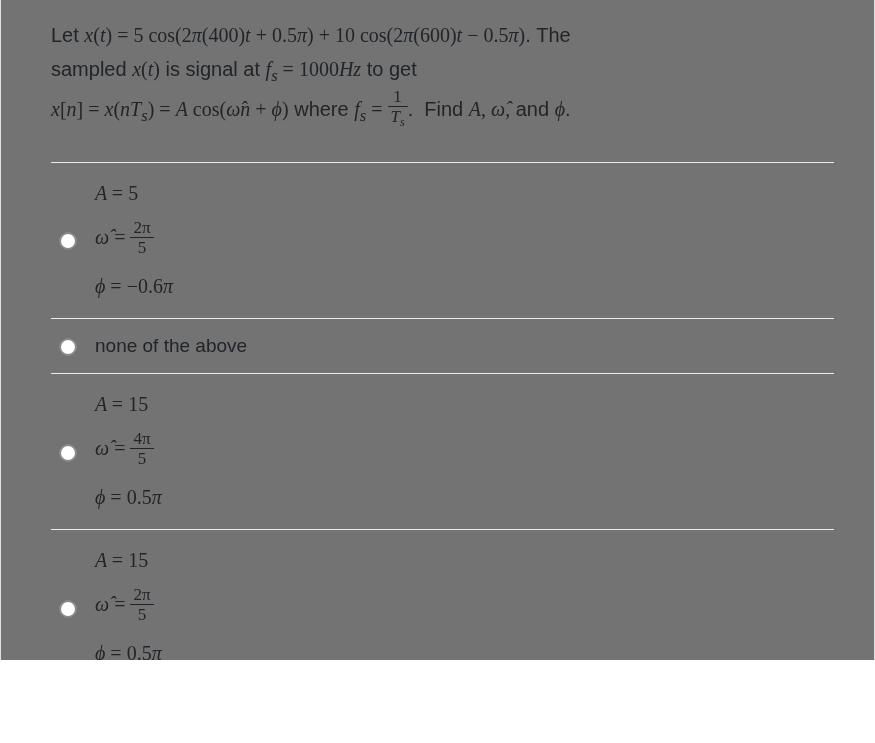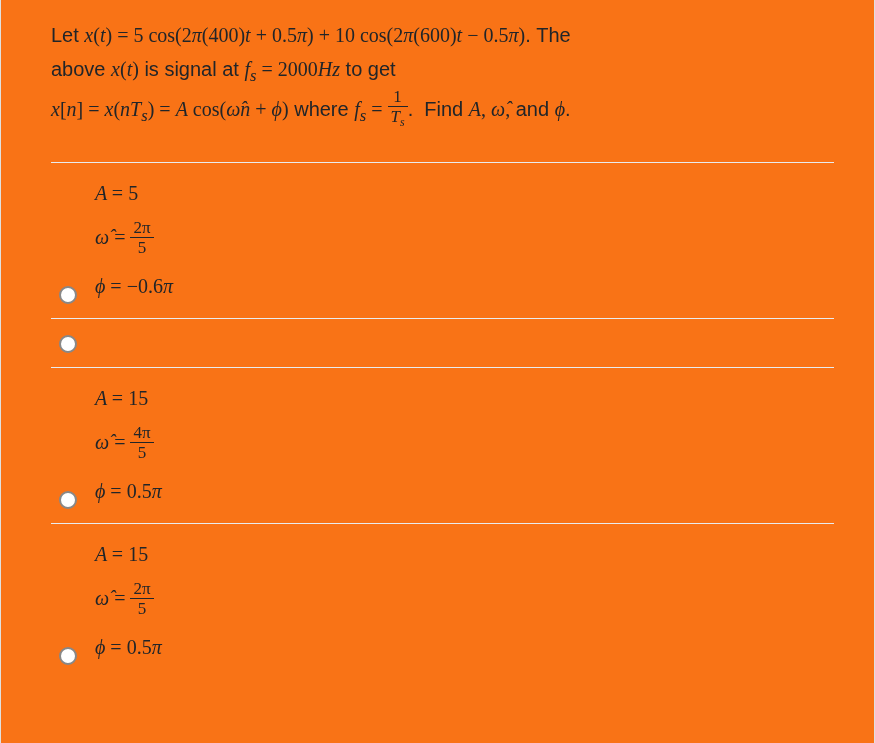--- a/index.html
+++ b/index.html
@@ -5,47 +5,47 @@
   body {
     margin: 0;
     padding: 0;
     font-family: -apple-system, BlinkMacSystemFont, "Segoe UI", Arial, sans-serif;
     background: #fff;
     color: #212529;
   }
   .container {
     box-sizing: border-box;
     width: 875px;
-    height: 743px;
+    height: 660px;
     padding: 18px 40px 18px 50px;
     border: 1px solid #e0e0e0;
     border-top: none;
     border-bottom: none;
-    background: #f97316;
+    background: #737373;
   }
   .question {
     font-size: 20px;
     line-height: 1.7;
     margin-bottom: 30px;
     color: #212529;
   }
   .math {
     font-family: "Times New Roman", Times, serif;
     font-style: italic;
   }
   .rm {
     font-style: normal;
   }
   .options {
     display: flex;
     flex-direction: column;
   }
   .option {
     display: flex;
-    align-items: flex-end;
+    align-items: center;
     padding: 12px 0 14px 8px;
     border-bottom: 1px solid #e9ecef;
   }
   .option:first-child {
     border-top: 1px solid #e9ecef;
   }
   .radio {
     flex: 0 0 auto;
     width: 18px;
     height: 18px;
@@ -95,38 +95,41 @@
 </head>
 <body>
 
 <div class="container">
 
   <div class="question">
     <span>Let </span>
     <span class="math">
       <span class="math">x</span><span class="rm">(</span><span class="math">t</span><span class="rm">) = 5 cos(2</span><span class="math">π</span><span class="rm">(400)</span><span class="math">t</span><span class="rm"> + 0.5</span><span class="math">π</span><span class="rm">) + 10 cos(2</span><span class="math">π</span><span class="rm">(600)</span><span class="math">t</span><span class="rm"> − 0.5</span><span class="math">π</span><span class="rm">)</span></span><span>. The</span>
     <br>
-    <span>above </span><span class="math"><span>x</span><span class="rm">(</span><span>t</span><span class="rm">)</span></span><span> is signal at </span><span class="math"><span>f</span><sub class="math">s</sub> <span class="rm">= 2000</span><span>H</span><span>z</span></span><span> to get</span>
+    <span>sampled </span><span class="math"><span>x</span><span class="rm">(</span><span>t</span><span class="rm">)</span></span><span> is signal at </span><span class="math"><span>f</span><sub class="math">s</sub> <span class="rm">= 1000</span><span>H</span><span>z</span></span><span> to get</span>
     <br>
     <span class="math"><span>x</span><span class="rm">[</span><span>n</span><span class="rm">] = </span><span>x</span><span class="rm">(</span><span>nT</span><sub class="math">s</sub><span class="rm">) = </span><span>A</span><span class="rm"> cos(</span><span>ω̂n</span><span class="rm"> + </span><span>ϕ</span><span class="rm">)</span></span><span> where </span><span class="math"><span>f</span><sub class="math">s</sub> <span class="rm">=</span> </span><span class="frac math"><span class="num rm">1</span><span class="den"><span class="math">T</span><sub class="math" style="font-size:0.7em;">s</sub></span></span><span>. &nbsp;Find </span><span class="math"><span>A</span><span class="rm">, </span><span>ω̂</span><span class="rm">,</span></span><span> and </span><span class="math">ϕ</span><span>.</span>
   </div>
 
   <div class="options">
 
     <div class="option">
       <div class="radio"></div>
       <div class="option-content">
         <div class="line math"><span>A</span> <span class="rm">=</span> <span class="rm">5</span></div>
         <div class="line math sub"><span>ω̂</span> <span class="rm">=</span> <span class="frac"><span class="num rm">2π</span><span class="den rm">5</span></span></div>
         <div class="line math sub"><span>ϕ</span> <span class="rm">= −0.6</span><span>π</span></div>
       </div>
     </div>
 
     <div class="option">
       <div class="radio"></div>
+      <div class="option-content plain-option">
+        <span>none of the above</span>
+      </div>
     </div>
 
     <div class="option">
       <div class="radio"></div>
       <div class="option-content">
         <div class="line math"><span>A</span> <span class="rm">= 15</span></div>
         <div class="line math sub"><span>ω̂</span> <span class="rm">=</span> <span class="frac"><span class="num rm">4π</span><span class="den rm">5</span></span></div>
         <div class="line math sub"><span>ϕ</span> <span class="rm">= 0.5</span><span>π</span></div>
       </div>
     </div>

